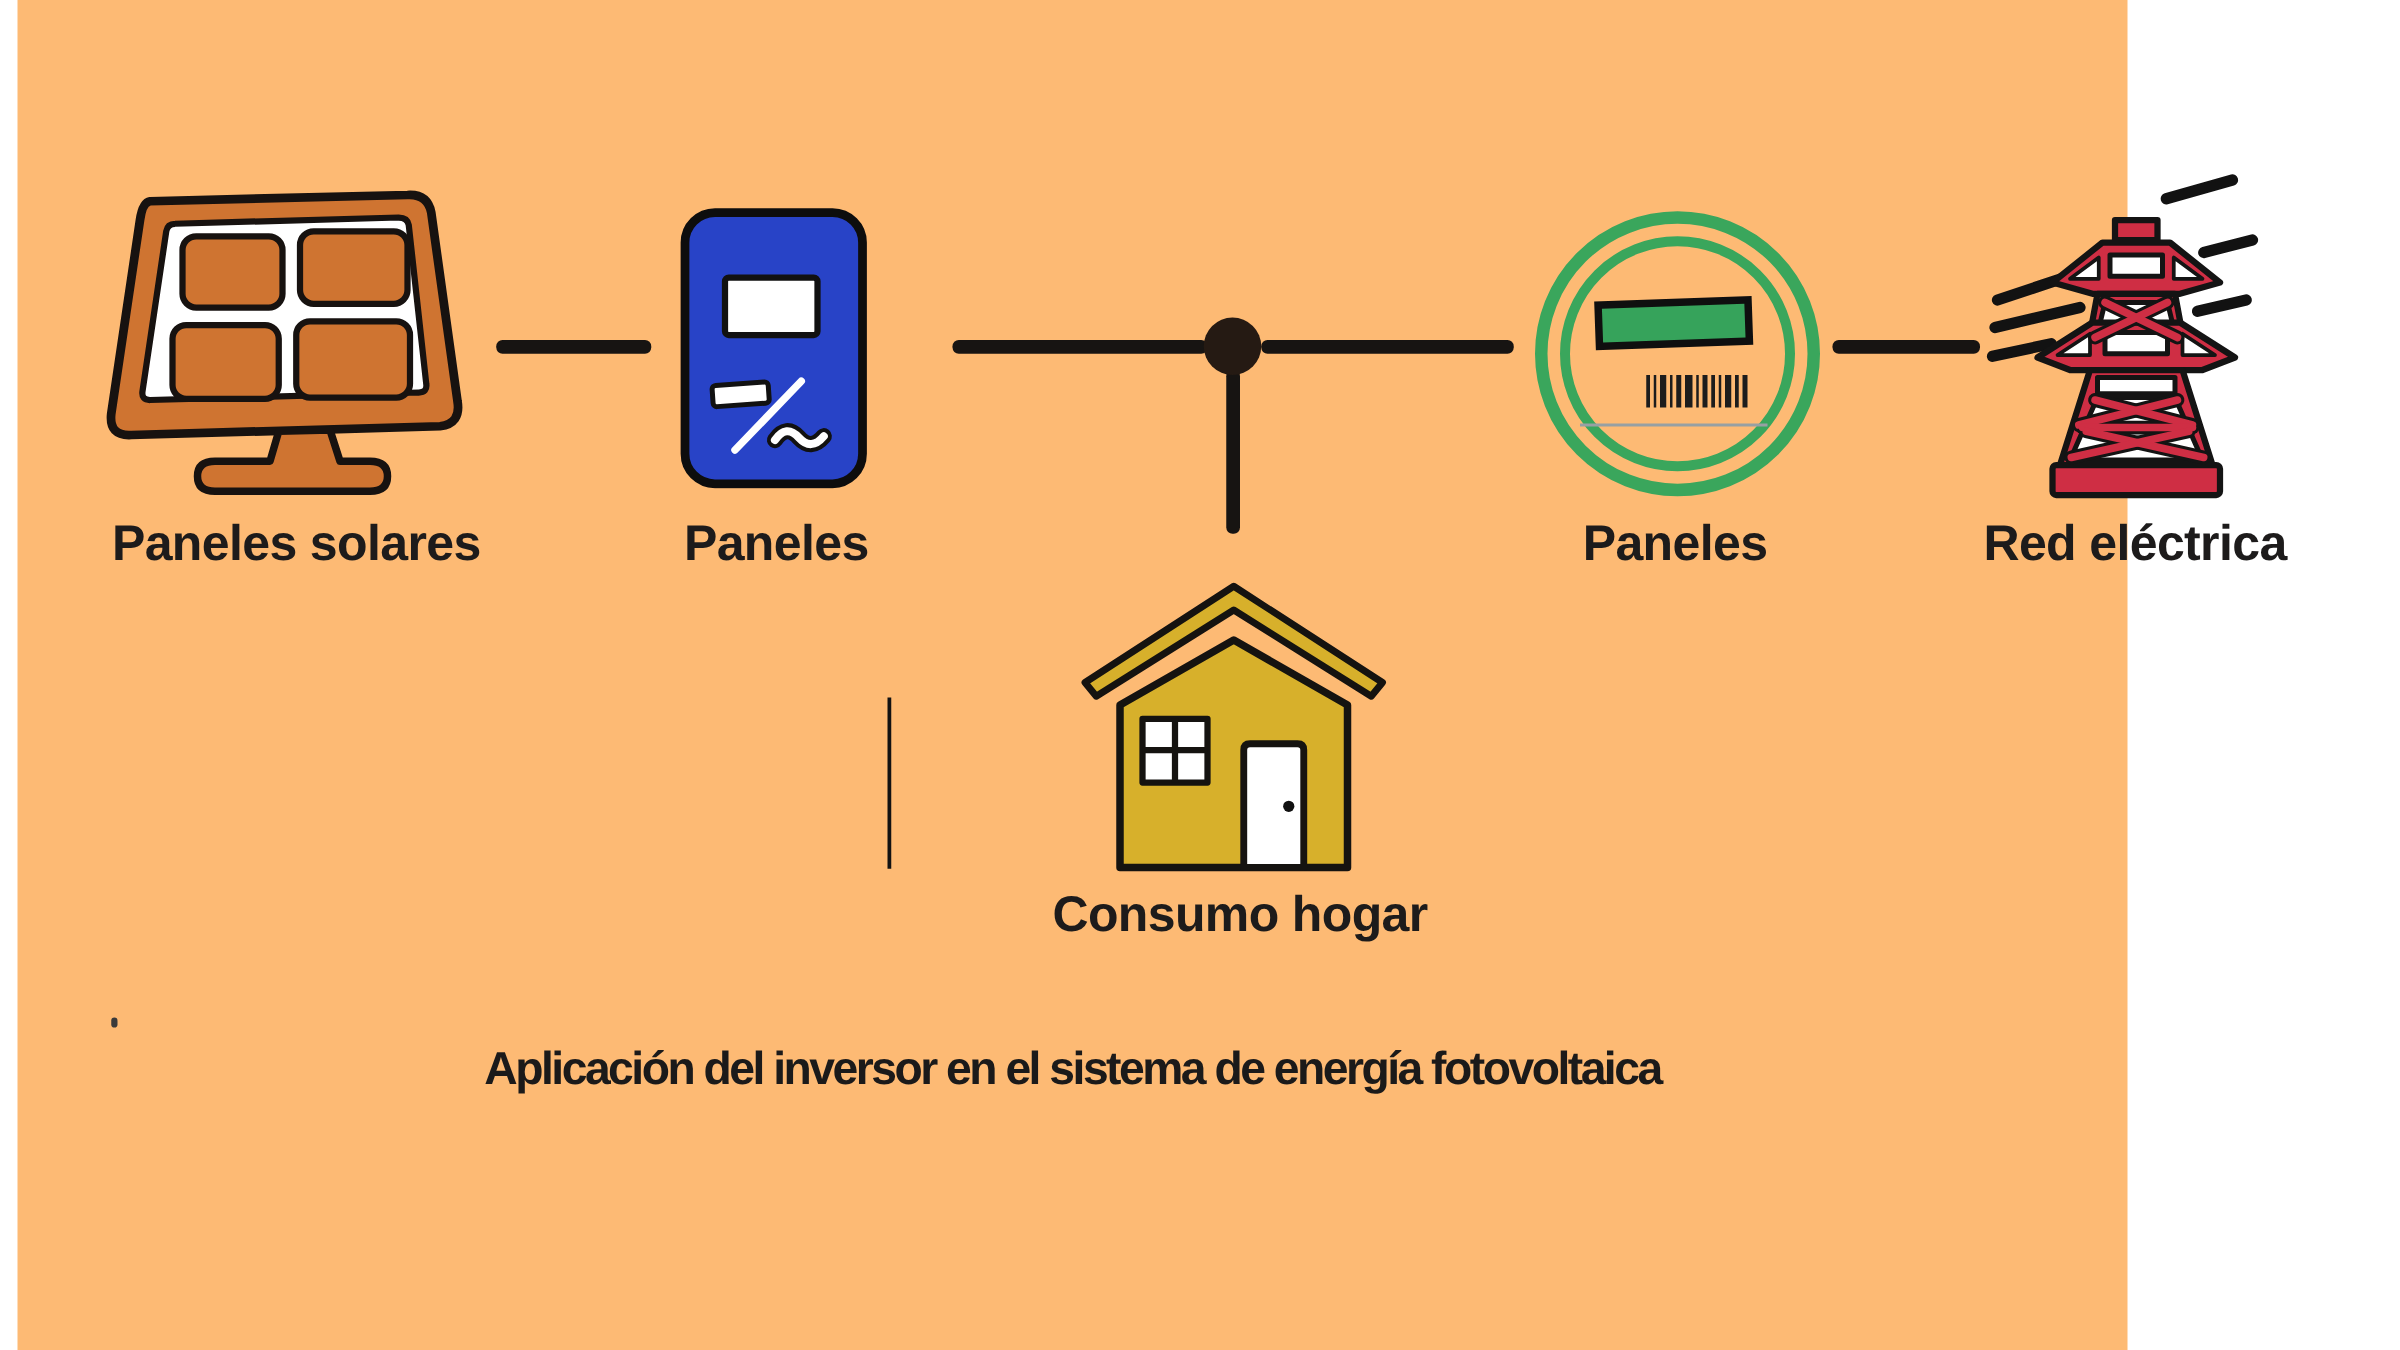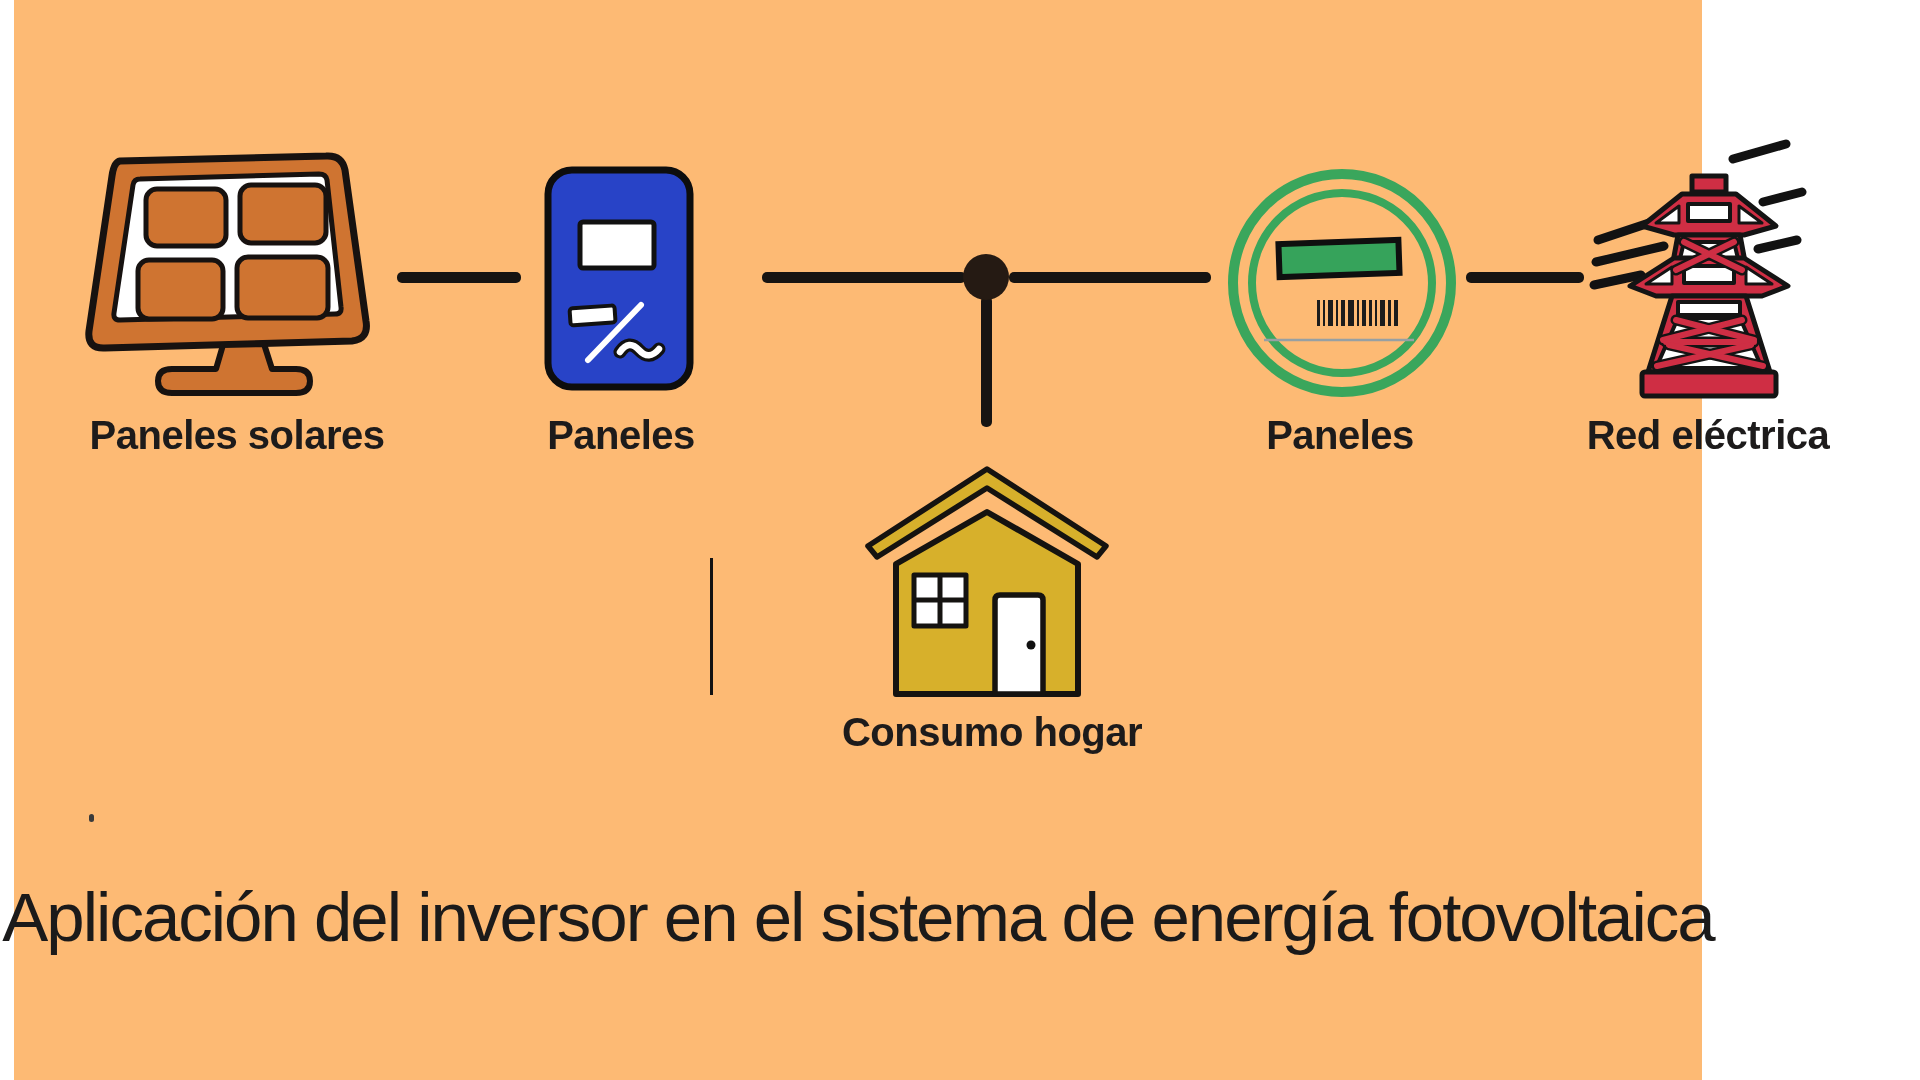--- a/index.html
+++ b/index.html
@@ -13,22 +13,22 @@
   .conn.h { height:11px; }
   .conn.v { width:11px; }
 
   .junction-dot { position:absolute; width:46px; height:46px; border-radius:50%;
                   background:#251a13; }
 
   .node-label { position:absolute; transform:translateX(-50%); white-space:nowrap;
                 font-weight:bold; font-size:40px; letter-spacing:-0.5px; color:#1d1b1b; }
 
   .diagram-title { position:absolute; left:50%; top:834px; transform:translateX(-50%);
-                   white-space:nowrap; font-weight:normal; font-size:69px;
-                   letter-spacing:-2px; color:#1b1a1a;margin-top:44px; }
+                   white-space:nowrap; font-weight:bold; font-size:37px;
+                   letter-spacing:-2px; color:#1b1a1a; }
 
   .stray-line { position:absolute; left:696px; top:558px; width:3px; height:137px;
                 background:#121212; }
   .tiny-mark { position:absolute; left:75px; top:814px; width:5px; height:8px;
                border-radius:3px; background:#3a3a3a; }
 </style>
 </head>
 <body>
 
 <div class="stage">

